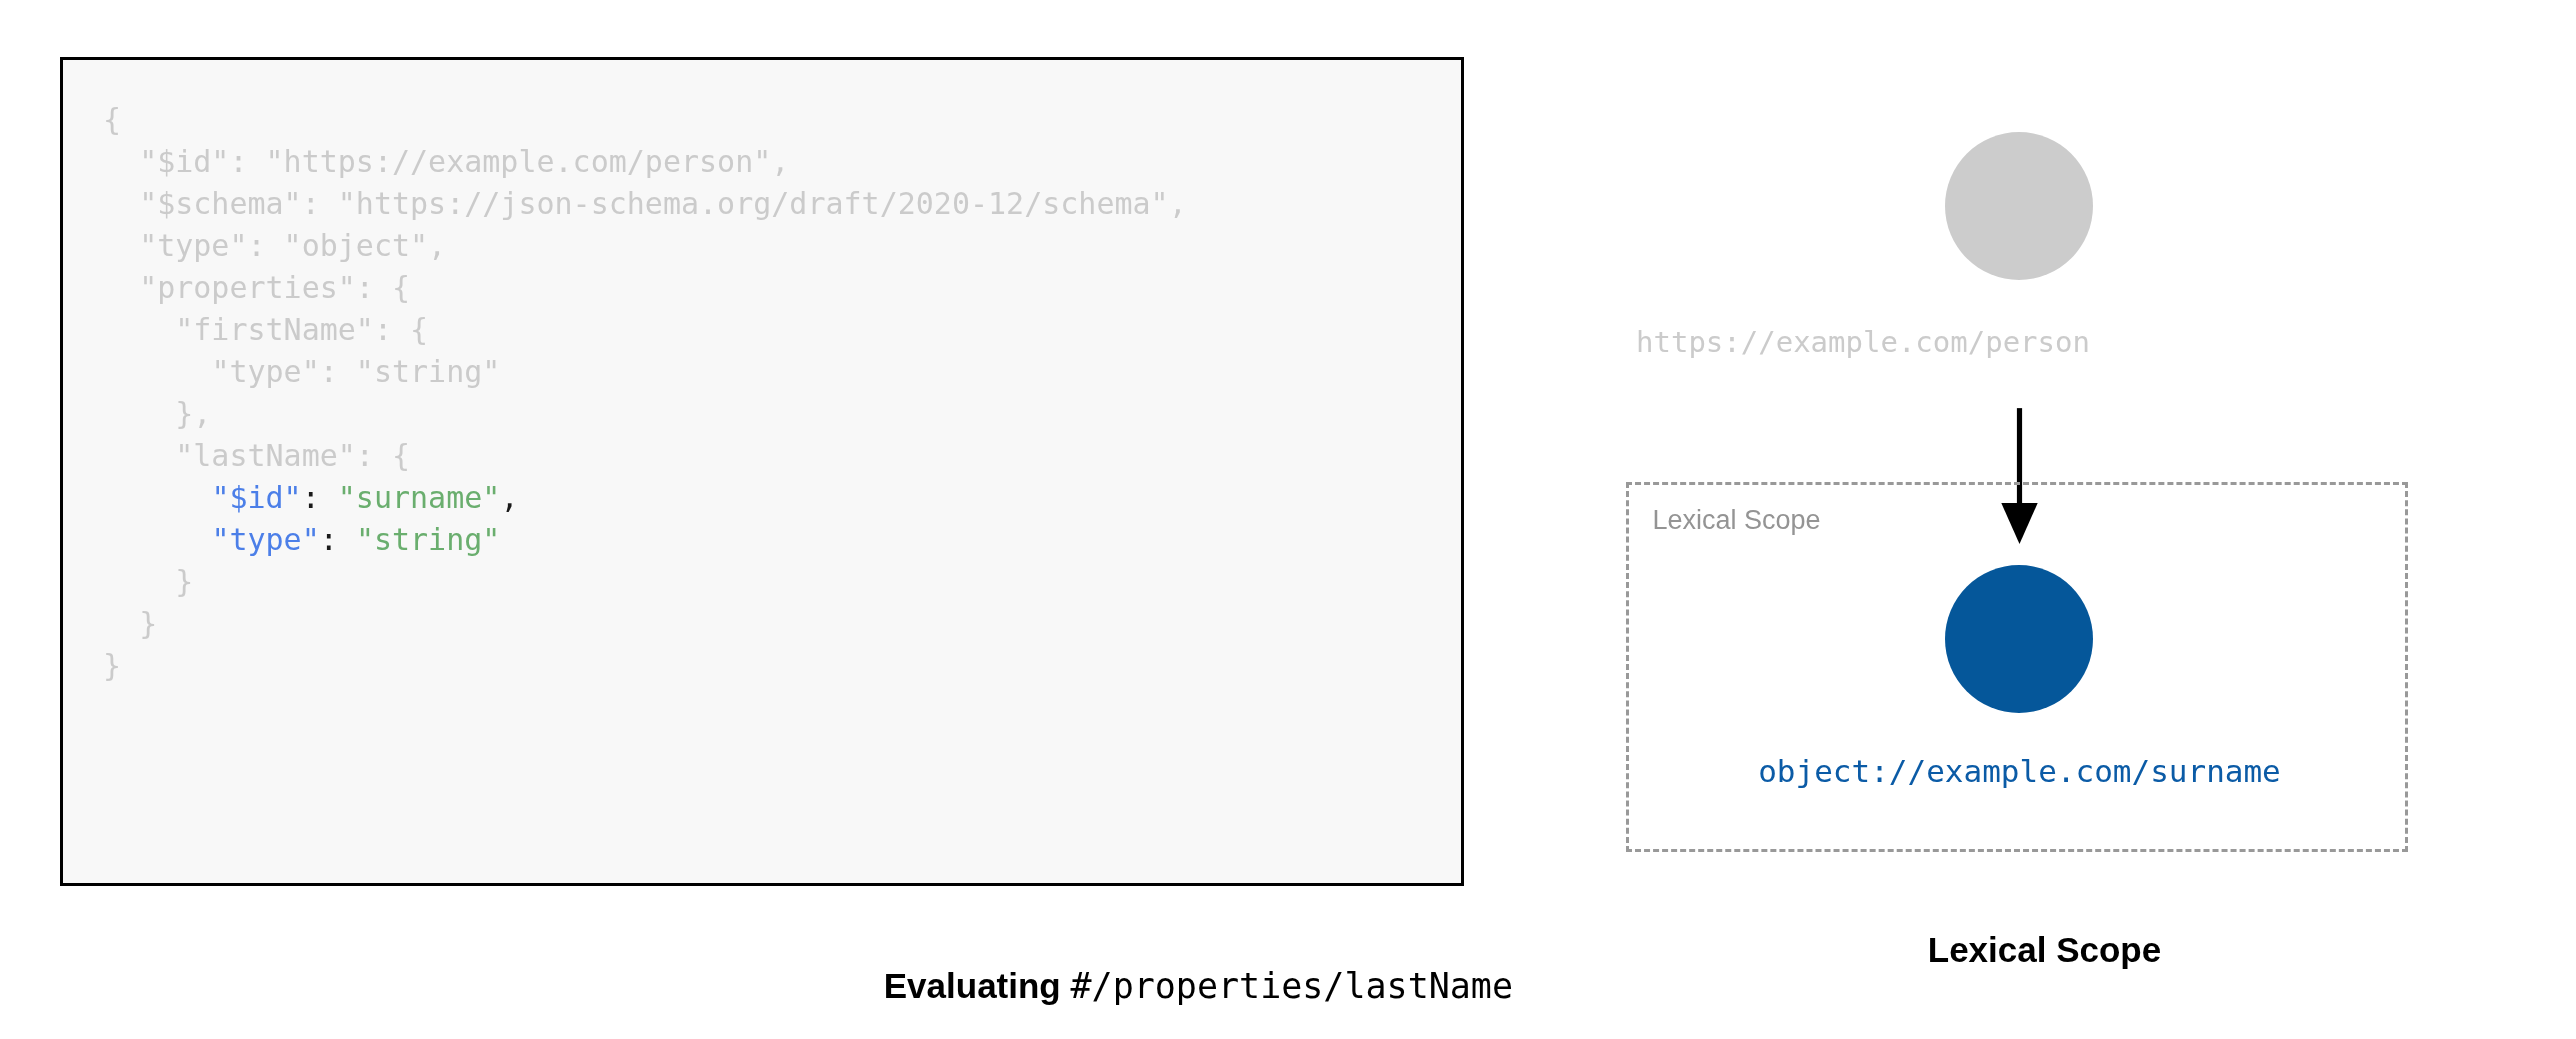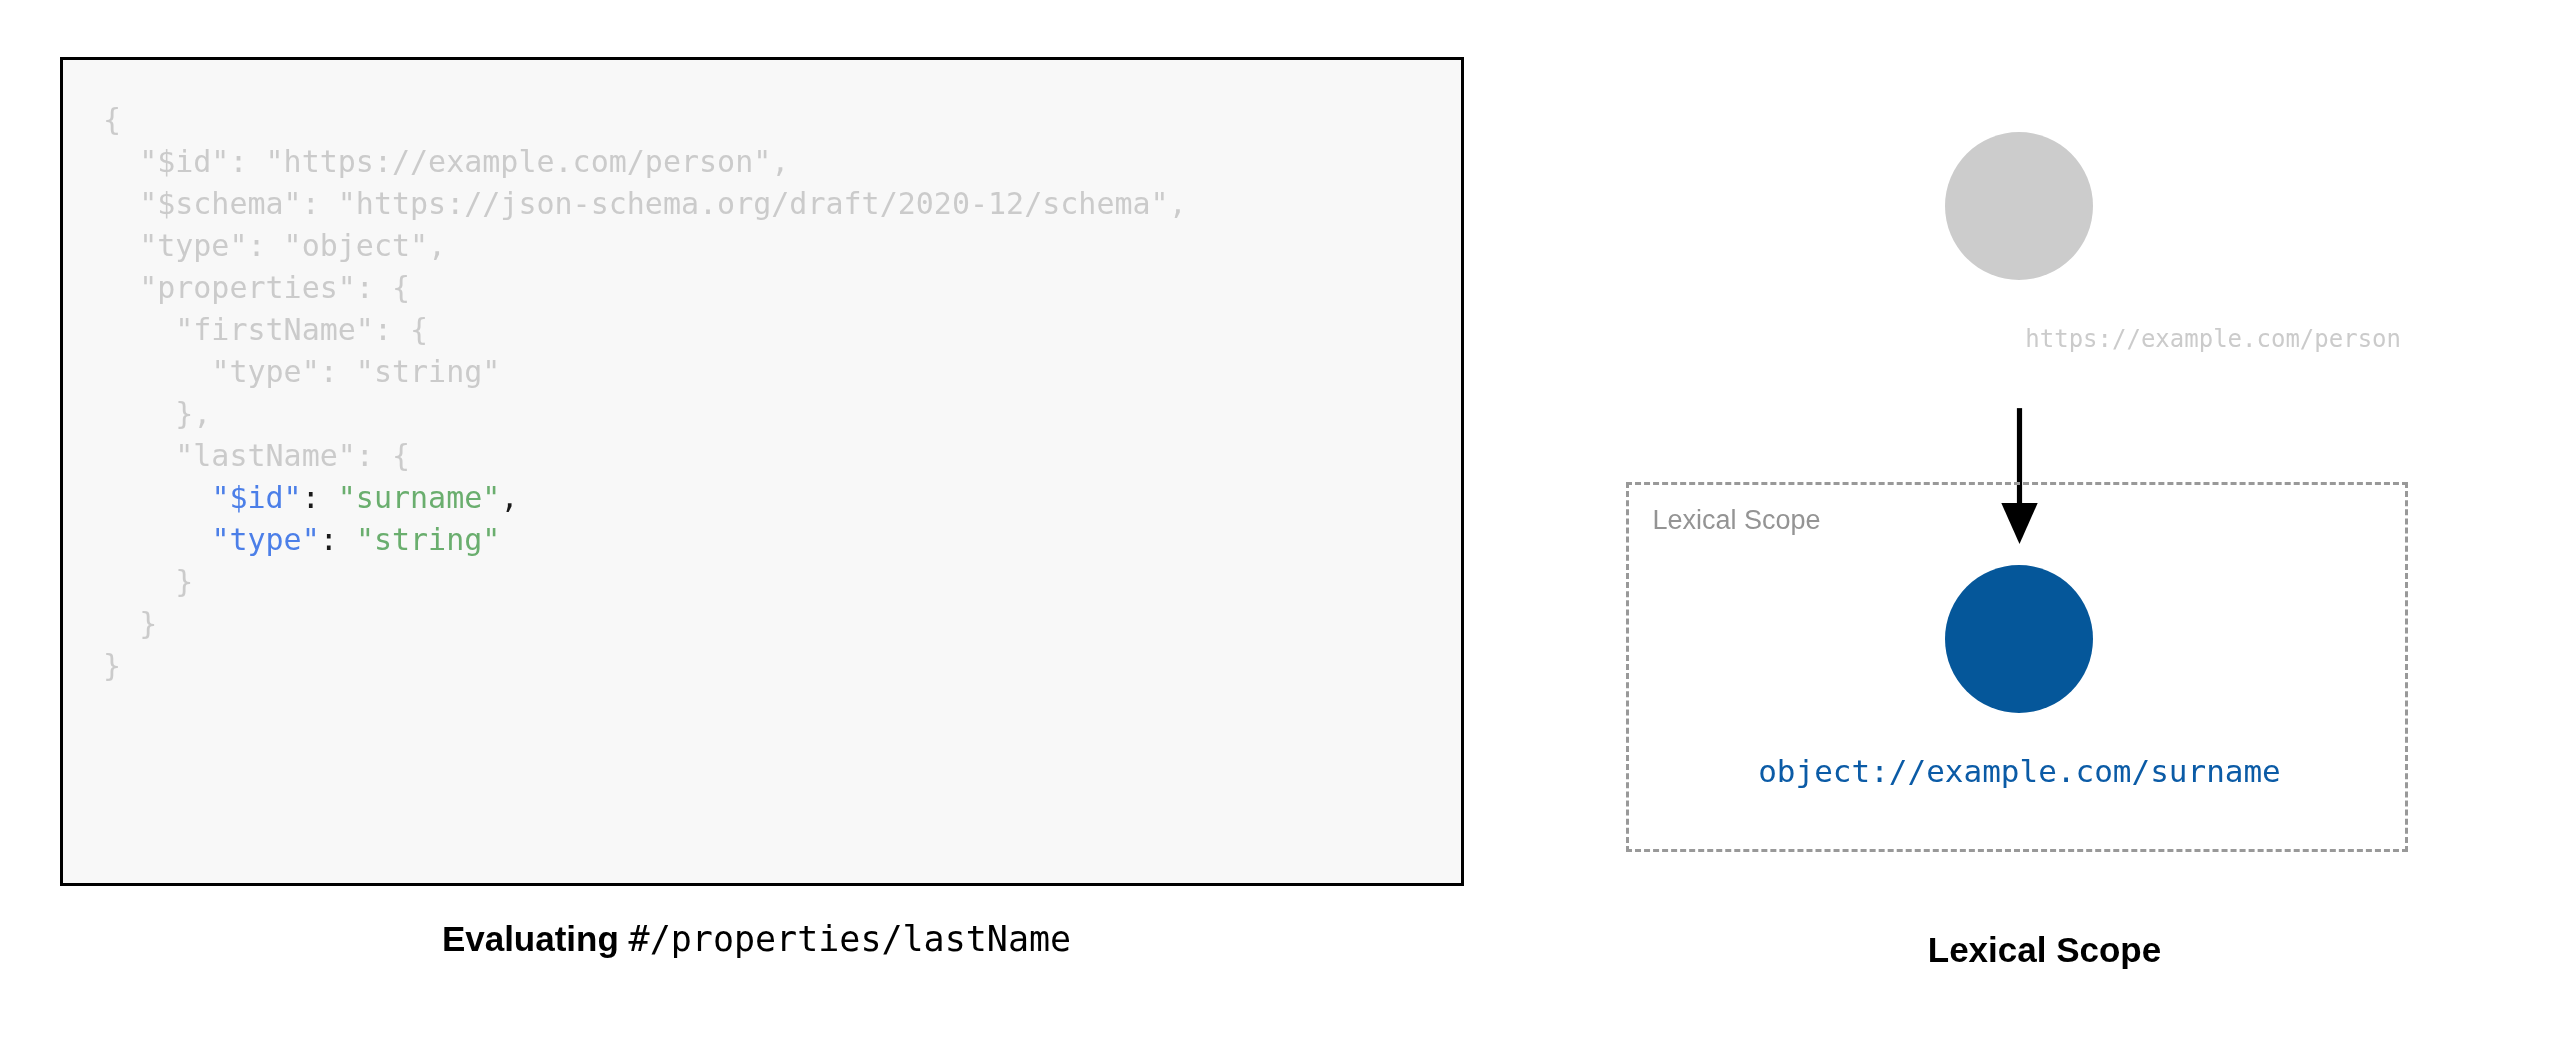--- a/index.html
+++ b/index.html
@@ -62,22 +62,23 @@
   .cap-strong {
     font-family: "Liberation Sans", sans-serif;
     font-weight: bold;
   }
   .cap-mono {
     font-family: "DejaVu Sans Mono", "Liberation Mono", monospace;
     font-weight: normal;
   }
   #left-caption {
     left: 0;
-    top: 919px;
+    top: 966px;
     width: 1513px;
+    text-align: right;
   }
 
   
   #right-panel {
     position: absolute;
     left: 1513px;
     top: 0;
     width: 1063px;
     height: 1039px;
   }
@@ -89,23 +90,23 @@
     width: 148px;
     height: 148px;
     border-radius: 50%;
     background: #CCCCCC;
   }
   #node-root-label {
     position: absolute;
     left: 123px;
     top: 325px;
     width: 765px;
-    text-align: right;
-    font-family: "DejaVu Sans Mono", "Liberation Mono", monospace;
-    font-size: 24px;
+    text-align: left;
+    font-family: "DejaVu Sans Mono", "Liberation Mono", monospace;
+    font-size: 29px;
     color: #CBCBCB;
     white-space: nowrap;
   }
 
   #arrow-svg {
     position: absolute;
     left: 474px;
     top: 408px;
     width: 65px;
     height: 140px;

